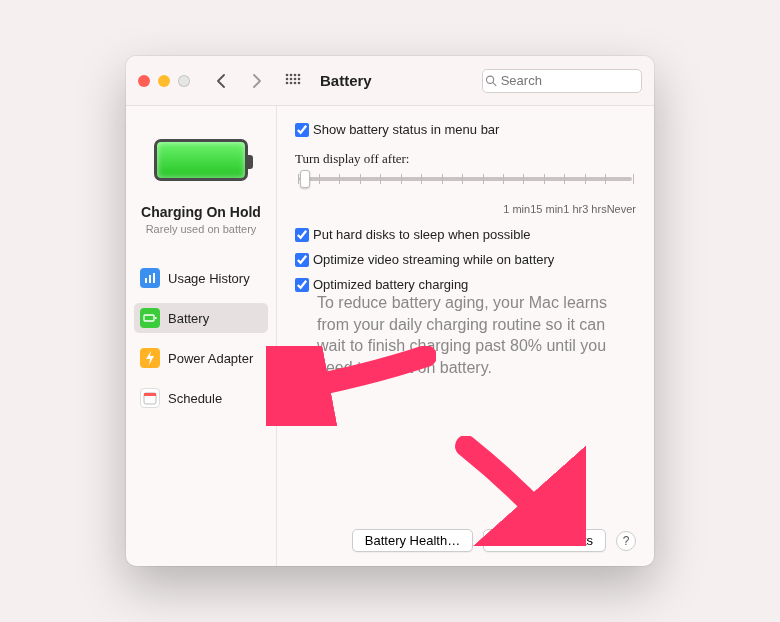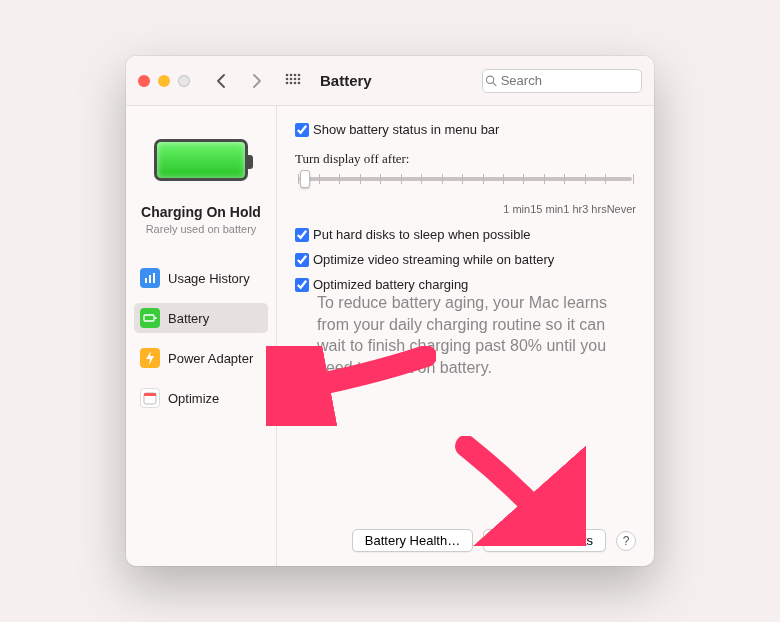--- a/index.html
+++ b/index.html
@@ -336,21 +336,21 @@
           </div>
           <span>Power Adapter</span>
         </div>
         <div class="side-item">
           <div class="side-icon icon-sched">
             <svg width="14" height="14" viewBox="0 0 14 14">
                 <rect x="1" y="2" width="12" height="11" rx="2" fill="#fff" stroke="#bbb"></rect>
                 <rect x="1" y="2" width="12" height="3" fill="#ff5a5a"></rect>
               </svg>
           </div>
-          <span>Optimize</span>
+          <span>Schedule</span>
         </div>
       </div>
     </div>
 
     <div class="main">
 
       <div class="row">
         <input type="checkbox" checked="" style="">
         <span>Show battery status in menu bar</span>
       </div>

